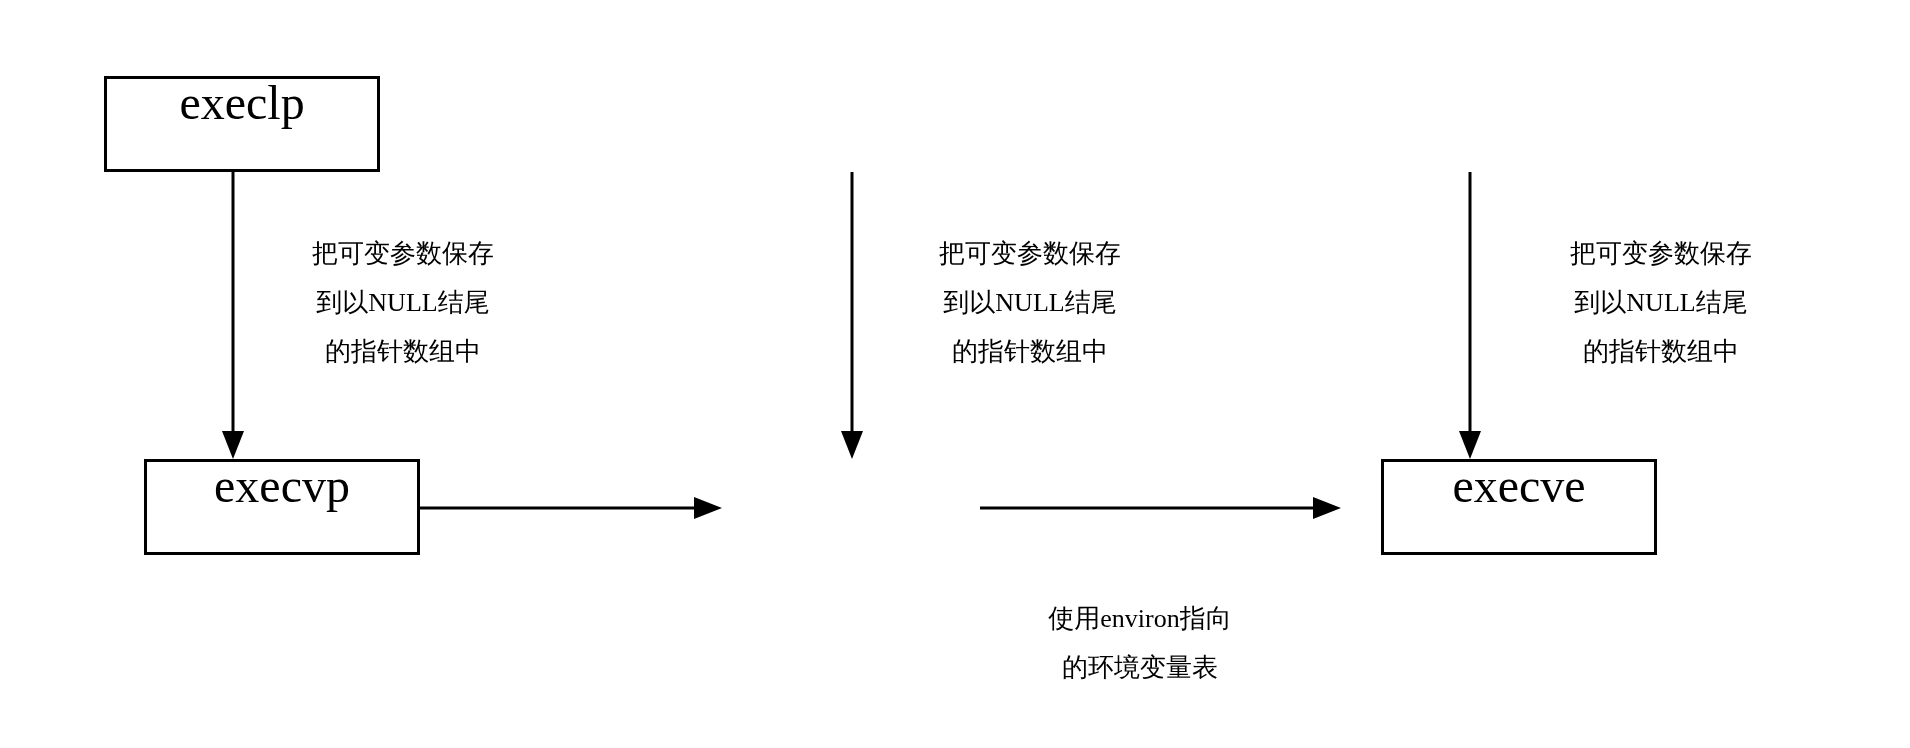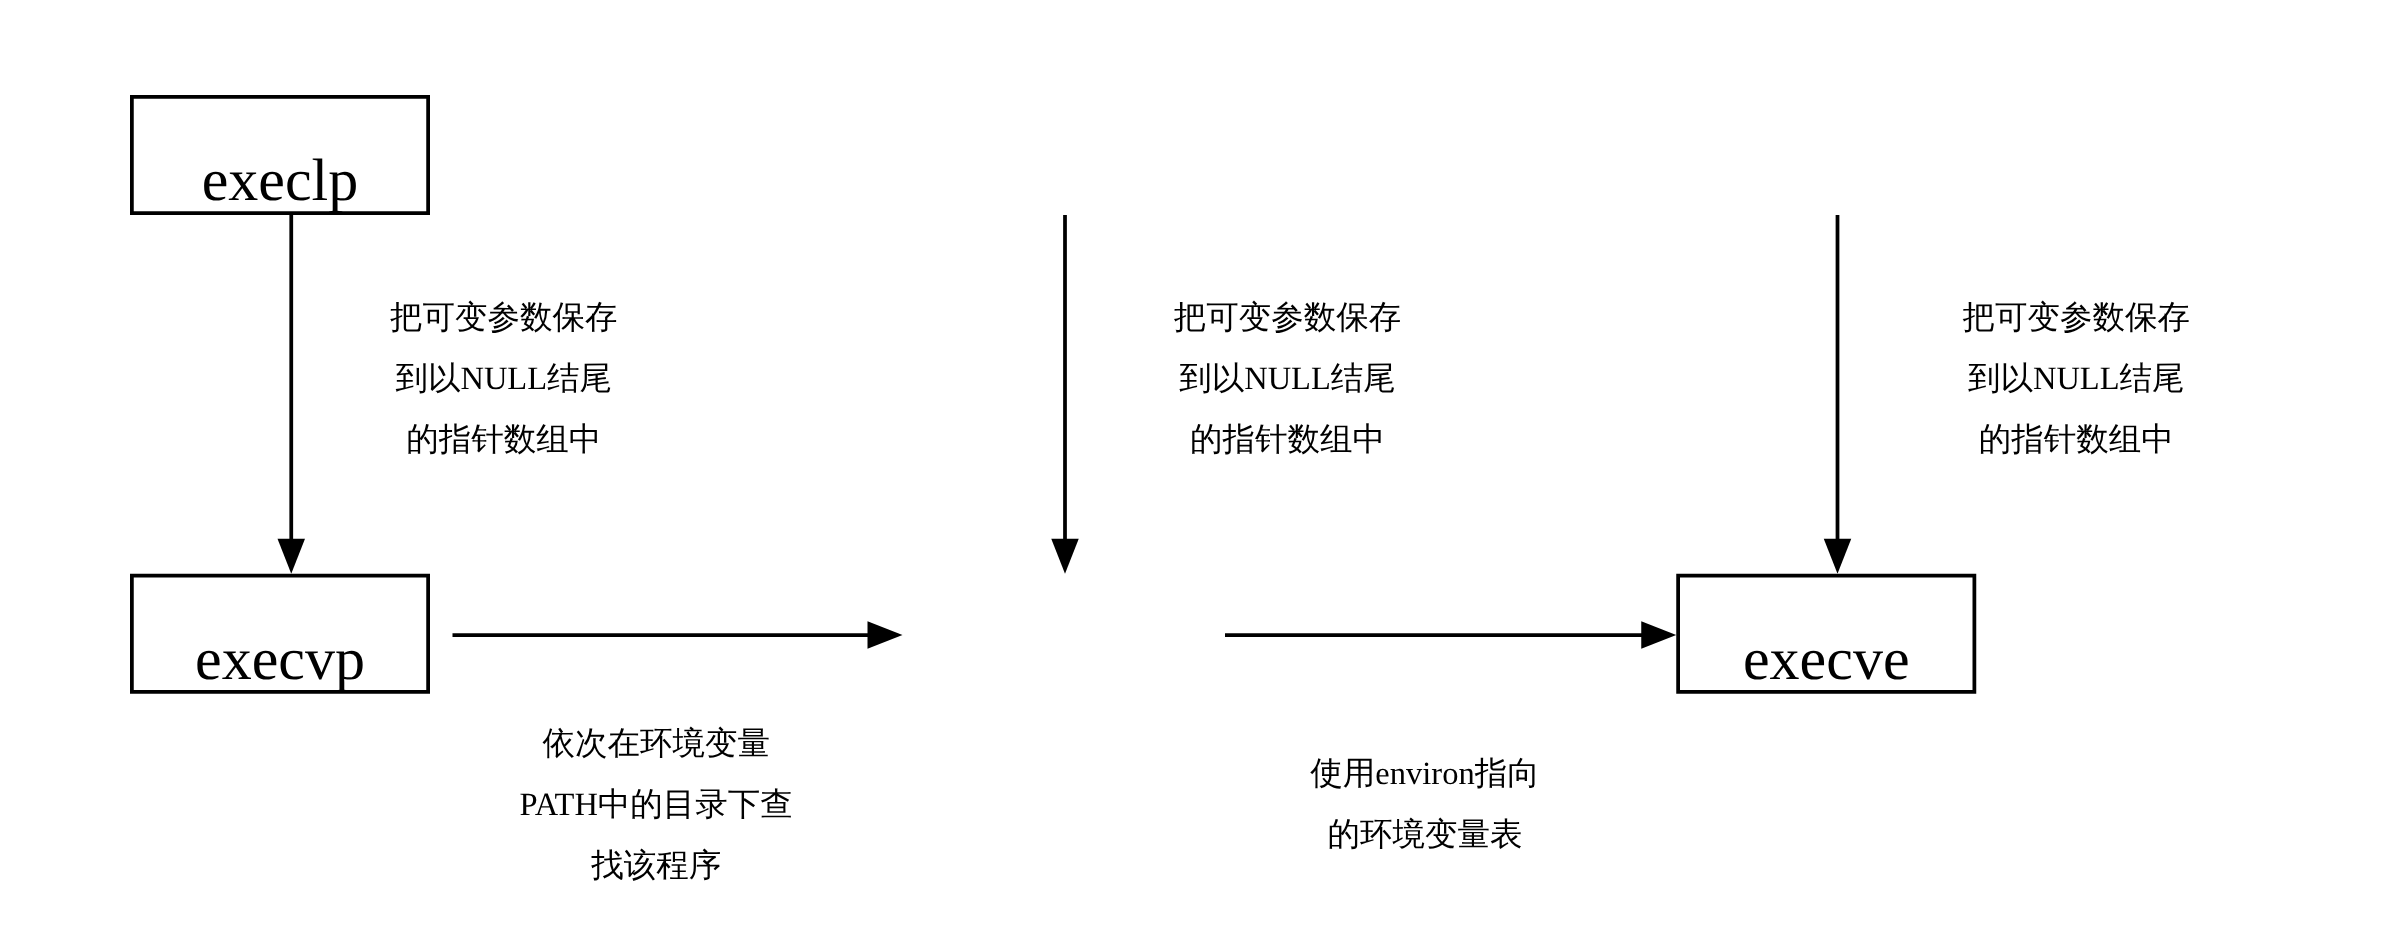--- a/index.html
+++ b/index.html
@@ -26,46 +26,46 @@
   .arrow-layer line {
     stroke: #000000;
     stroke-width: 3;
   }
   .arrow-layer polygon {
     fill: #000000;
     stroke: none;
   }
   .node-box {
     position: absolute;
-    width: 240px;
+    width: 276px;
     height: 96px;
     box-sizing: border-box;
     border: 3px solid #000000;
     background: #ffffff;
     display: flex;
-    align-items: flex-end;
+    align-items: flex-start;
     justify-content: center;
   }
   .node-label {
     font-size: 48px;
     line-height: 1;
     white-space: nowrap;
   }
   .note {
     position: absolute;
     text-align: center;
     font-size: 26px;
     line-height: 49px;
     white-space: nowrap;
   }
   .note span {
     display: block;
   }
   .top-row    { top: 76px; }
-  .bottom-row { top: 459px; }
+  .bottom-row { top: 459px; margin-left: 40px; }
   .col-1 { left: 104px; }
   .col-2 { left: 722px; }
   .col-3 { left: 1341px; }
 </style>
 </head>
 <body>
 
 <div class="canvas">
 
   <svg class="arrow-layer" viewBox="0 0 1910 748" xmlns="http://www.w3.org/2000/svg">
@@ -113,23 +113,18 @@
     <span>把可变参数保存</span>
     <span>到以NULL结尾</span>
     <span>的指针数组中</span>
   </div>
   <div class="note" style="left:1501px; top:229px; width:320px;">
     <span>把可变参数保存</span>
     <span>到以NULL结尾</span>
     <span>的指针数组中</span>
   </div>
 
-  <div class="note" style="left:355px; top:570px; width:340px;">
-    <span>依次在环境变量</span>
-    <span>PATH中的目录下查</span>
-    <span>找该程序</span>
-  </div>
   <div class="note" style="left:990px; top:594px; width:300px;">
     <span>使用environ指向</span>
     <span>的环境变量表</span>
   </div>
 
 </div>
 
 </body></html>

